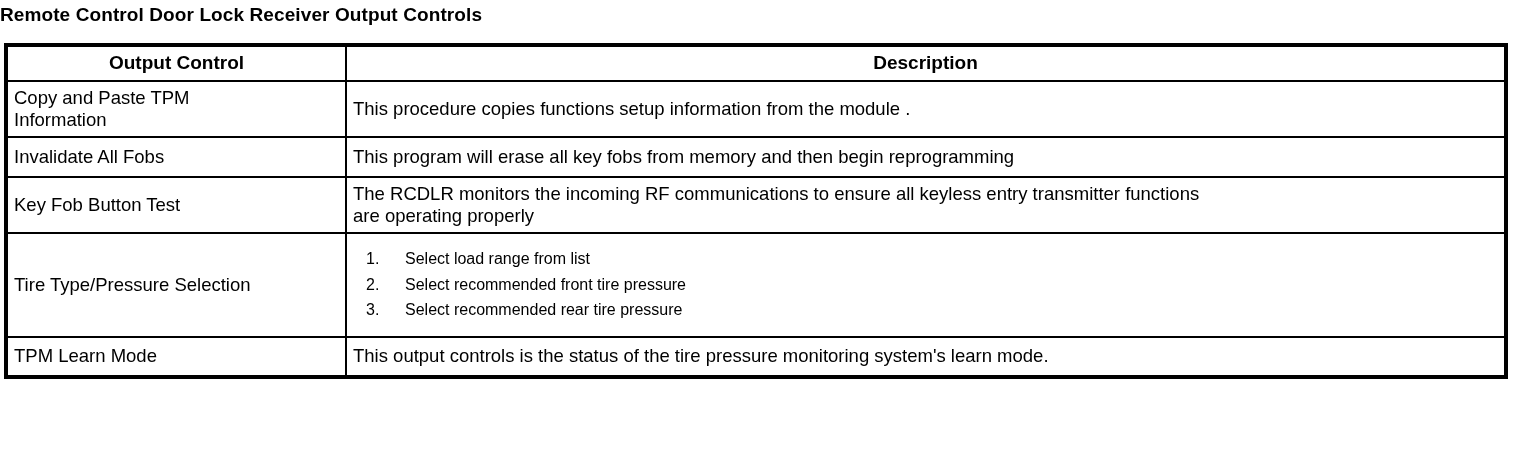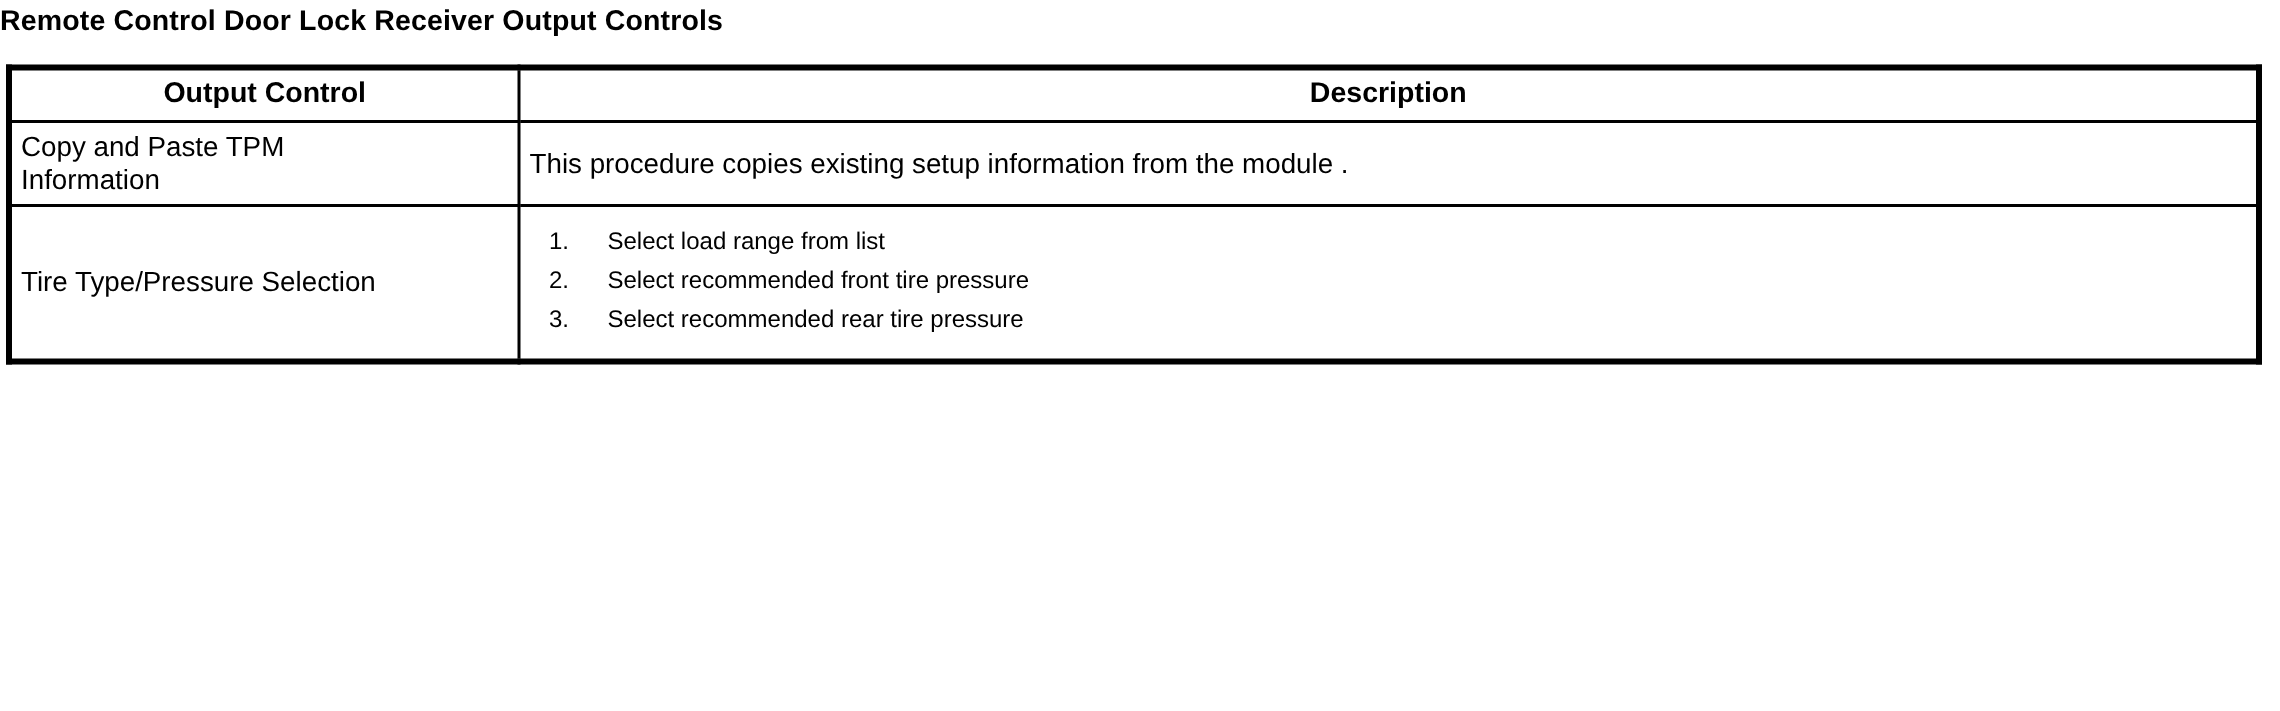--- a/index.html
+++ b/index.html
@@ -117,35 +117,50 @@
           <th>Description</th>
         </tr>
       </thead>
       <tbody>
 
         <tr class="row-tall">
           <td class="ctrl-cell">
             <span class="wrapline">Copy and Paste TPM</span>
             <span class="wrapline">Information</span>
           </td>
-          <td class="desc-cell">This procedure copies existing setup information from the module .</td>
+          <td class="desc-cell">This procedure copies functions setup information from the module .</td>
         </tr>
 
+        <tr class="row-short">
+          <td class="ctrl-cell">Invalidate All Fobs</td>
+          <td class="desc-cell">This program will erase all key fobs from memory and then begin reprogramming</td>
+        </tr>
 
+        <tr class="row-tall">
+          <td class="ctrl-cell">Key Fob Button Test</td>
+          <td class="desc-cell">
+            <span class="wrapline">The RCDLR monitors the incoming RF communications to ensure all keyless entry transmitter functions</span>
+            <span class="wrapline">are operating properly</span>
+          </td>
+        </tr>
 
 
         <tr class="row-list">
           <td class="ctrl-cell">Tire Type/Pressure Selection</td>
           <td class="desc-cell">
             <ol class="steps">
               <li>Select load range from list</li>
               <li>Select recommended front tire pressure</li>
               <li>Select recommended rear tire pressure</li>
             </ol>
           </td>
         </tr>
 
+        <tr class="row-short">
+          <td class="ctrl-cell">TPM Learn Mode</td>
+          <td class="desc-cell">This output controls is the status of the tire pressure monitoring system's learn mode.</td>
+        </tr>
 
       </tbody>
     </table>
   </div>
 
 </div>
 
 </body></html>

